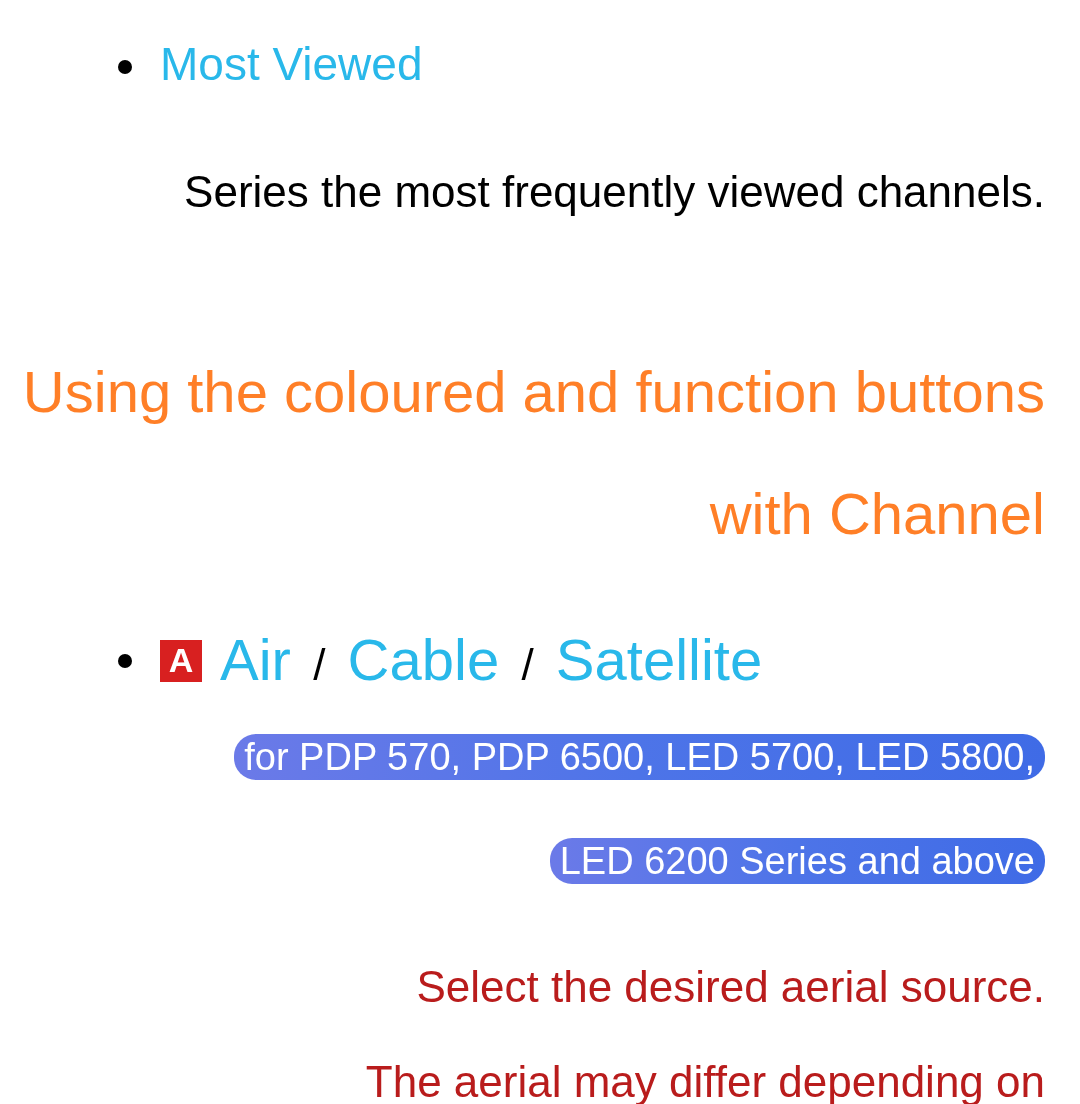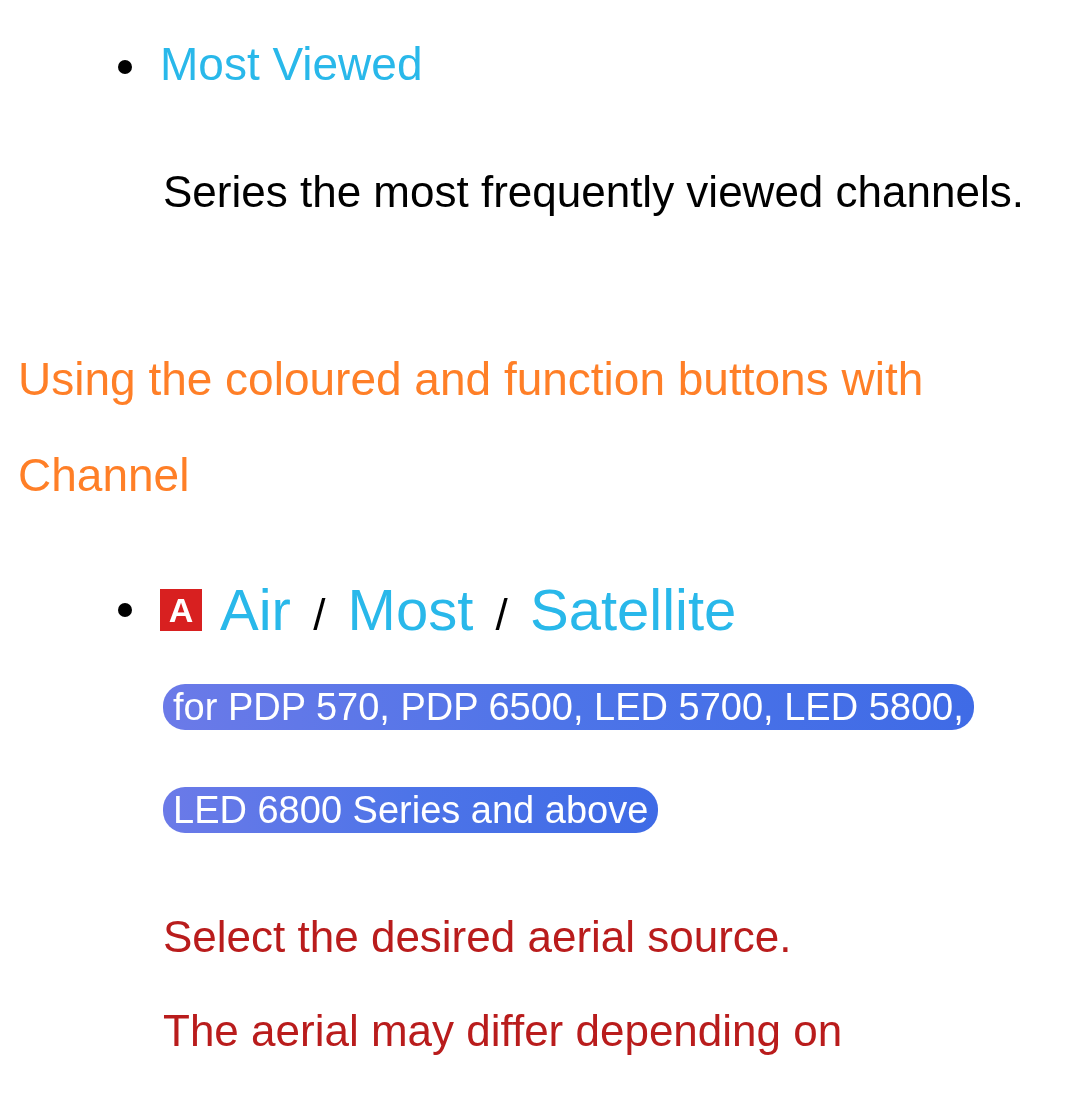--- a/index.html
+++ b/index.html
@@ -1,18 +1,19 @@
 <!DOCTYPE html>
 <html><head>
   <meta charset="utf-8">
   <style>
     * {
       margin: 0;
       padding: 0;
       box-sizing: border-box;
+      text-align: right;
     }
     body {
       width: 1080px;
       height: 1104px;
       background: #ffffff;
       font-family: Arial, Helvetica, sans-serif;
       font-size: 44px;
       line-height: 1.5;
       padding-top: 30px;
       padding-left: 18px;
@@ -44,21 +45,21 @@
     }
     .item-description {
       color: #000;
       font-size: 44px;
       margin-left: 45px;
       line-height: 2.2;
       margin-bottom: 90px;
     }
     .section-heading {
       color: #ff7f27;
-      font-size: 46px;
+      font-size: 58px;
       line-height: 2.1;
       margin-bottom: 40px;
     }
     .second-bullet {
       margin-left: 100px;
     }
     .button-a {
       display: inline-flex;
       align-items: center;
       justify-content: center;
@@ -123,25 +124,25 @@
 
 <div class="section-heading">Using the coloured and function buttons with Channel</div>
 
 <div class="second-bullet">
   <div class="bullet-line">
     <span class="bullet-dot" style="top:0;"></span>
     <span class="button-a">A</span>
     <span class="inline-row">
       <span class="source-option">Air</span>
       <span class="slash">/</span>
-      <span class="source-option">Most</span>
+      <span class="source-option">Cable</span>
       <span class="slash">/</span>
       <span class="source-option">Satellite</span>
     </span>
   </div>
   <div class="note-container">
-    <span class="series-note">for PDP 570, PDP 6500, LED 5700, LED 5800, LED 6800 Series and above</span>
+    <span class="series-note">for PDP 570, PDP 6500, LED 5700, LED 5800, LED 6200 Series and above</span>
   </div>
   <div class="desc2">
     <div>Select the desired aerial source.</div>
     <div>The aerial may differ depending on</div>
   </div>
 </div>
 
 </body></html>

